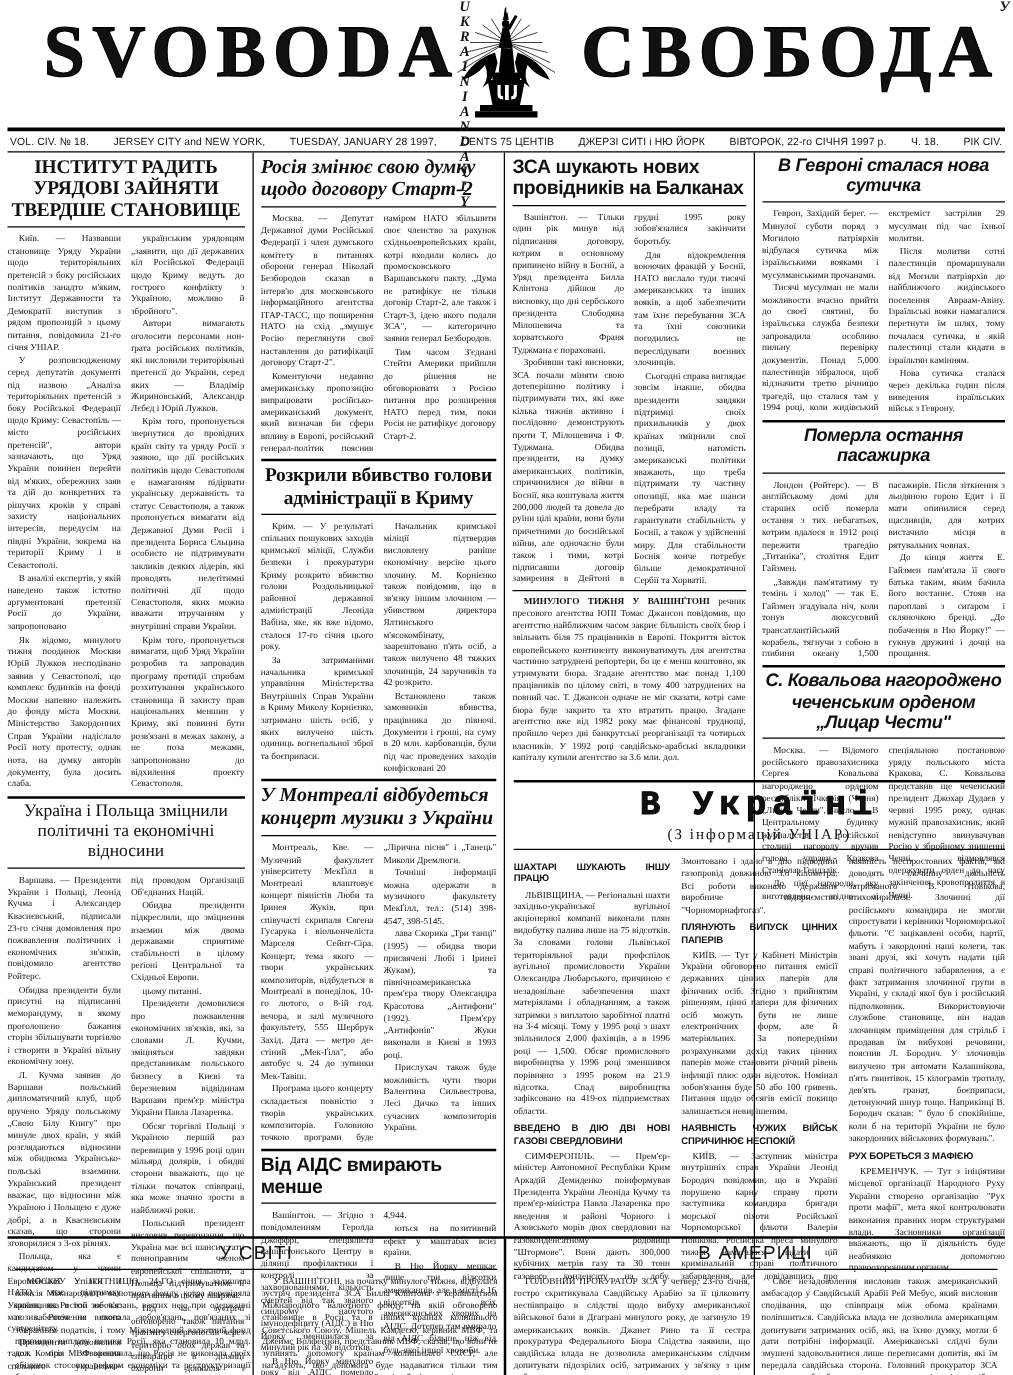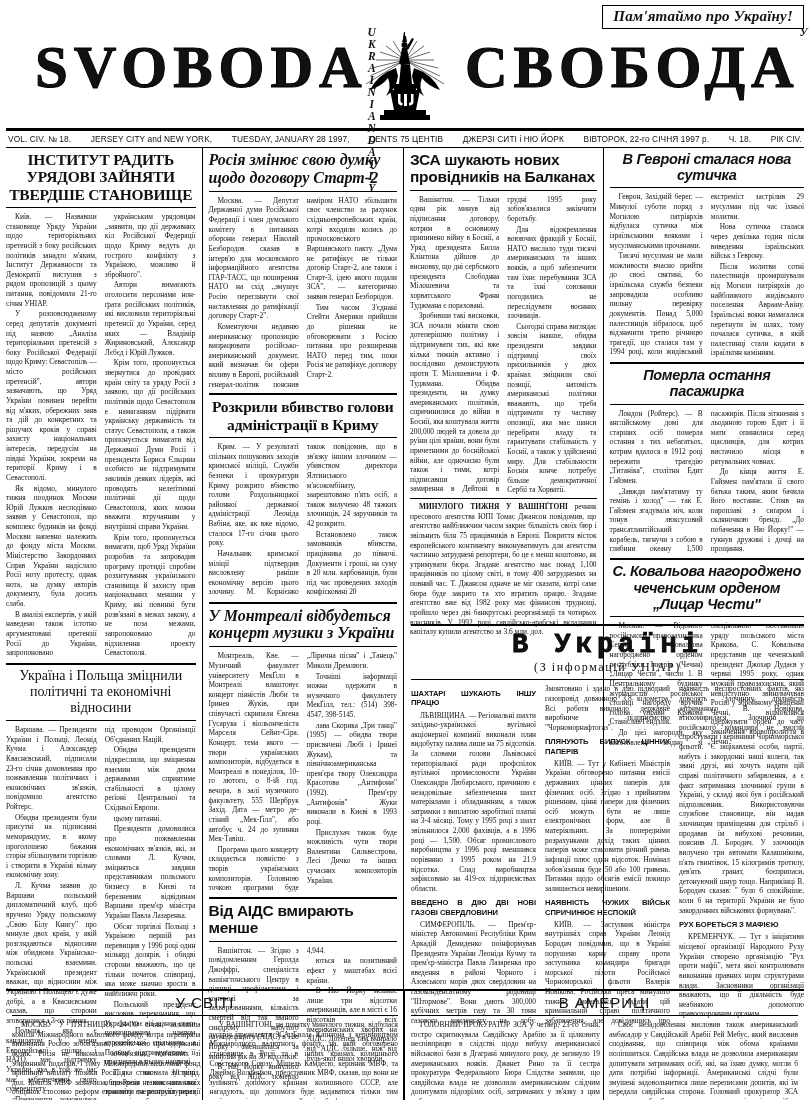--- a/index.html
+++ b/index.html
@@ -137,23 +137,20 @@
     font-weight: normal; font-size: 15px; letter-spacing: 1px; margin: 3px 0 4px 0;
   }
   .bp-cols { column-count: 2; column-gap: 9px; font-size: 7.4px; line-height:1.30; text-align:justify; hyphens:auto;}
   .bp-cols p { margin: 0 0 2px 0; text-indent: 9px; }
 </style>
 </head>
 <body>
 
 <div class="page">
 
-  <div class="topbanner">
-    <div class="banner-box">Пам'ятаймо про Україну!</div>
-  </div>
 
   <div class="masthead">
     <div class="mast-col mast-left">
       <div class="mast-word">SVOBODA</div>
       <div class="sub-line">U K R A I N I A N   D A I L Y</div>
     </div>
     <div class="mast-center">
       <svg class="emblem" viewBox="0 0 118 96">
         <g stroke="#000" stroke-width="0.6" fill="none">
 
@@ -220,22 +217,22 @@
 
   <div class="content">
 
     <div class="col c1">
       <div class="story">
         <h1 class="hl">ІНСТИТУТ РАДИТЬ УРЯДОВІ ЗАЙНЯТИ ТВЕРДШЕ СТАНОВИЩЕ</h1>
         <div class="hr-under"></div>
         <div class="story-cols">
           <p>Київ. — Назвавши становище Уряду України щодо територіяльних претенсій з боку російських політиків занадто м'яким, Інститут Державности та Демократії виступив з рядом пропозицій з цьому питання, повідомила 21-го січня УНІАР.</p>
           <p>У розповсюдженому серед депутатів документі під назвою „Аналіза територіяльних претенсій з боку Російської Федерації щодо Криму: Севастопіль — місто російських претенсій", автори зазначають, що Уряд України повинен перейти від м'яких, обережних заяв та дій до конкретних та рішучих кроків у справі захисту національних інтересів, передусім на півдні України, зокрема на території Криму і в Севастополі.</p>
+          <p>В аналізі експертів, у якій наведено також істотно аргументовані претензії Росії до України, запропоновано</p>
           <p>Як відомо, минулого тижня поодинок Москви Юрій Лужков несподівано заявив у Севастополі, що комплекс будинків на фонді Москви напевно належить до фонду міста Москви. Міністерство Закордонних Справ України надіслало Росії ноту протесту, однак нота, на думку авторів документу, була досить слаба.</p>
-          <p>В аналізі експертів, у якій наведено також істотно аргументовані претензії Росії до України, запропоновано</p>
           <p>українським урядовцям „заявити, що дії державних кіл Російської Федерації щодо Криму ведуть до гострого конфлікту з Україною, можливо й збройного".</p>
           <p>Автори вимагають оголосити персонами нон-ґрата російських політиків, які висловили територіяльні претенсії до України, серед яких — Владімір Жириновський, Алєксандр Лєбєд і Юрій Лужков.</p>
           <p>Крім того, пропонується звернутися до провідних країн світу та уряду Росії з заявою, що дії російських політиків щодо Севастополя е намаганням підірвати українську державність та статус Севастополя, а також пропонується вимагати від Державної Думи Росії і президента Бориса Єльцина особисто не підтримувати закликів деяких лідерів, які проводять нелеґітимні політичні дії щодо Севастополя, яких можна вважати втручанням у внутрішні справи України.</p>
           <p>Крім того, пропонується вимагати, щоб Уряд України розробив та запровадив програму протидії спробам розхитування українського становища й захисту прав національних меншин у Криму, які повинні бути розв'язані в межах закону, а не поза межами, запропоновано до відхилення проекту Севастополя.</p>
         </div>
       </div>
 
       <div class="hr-top"></div>
       <div class="story">
         <h1 class="hl-serif-plain">Україна і Польща зміцнили політичні та економічні відносини</h1>
@@ -266,20 +263,21 @@
           <p>Тим часом З'єднані Стейти Америки прийшли до рішення не обговорювати з Росією питання про розширення НАТО перед тим, поки Росія не ратифікує договору Старт-2.</p>
         </div>
       </div>
 
       <div class="hr-top"></div>
       <div class="story">
         <h1 class="hl">Розкрили вбивство голови адміністрації в Криму</h1>
         <div class="hr-under"></div>
         <div class="story-cols">
           <p>Крим. — У результаті спільних пошукових заходів кримської міліції, Служби безпеки і прокуратури Криму розкрито вбивство голови Роздольницької районної державної адміністрації Леоніда Вабіна, яке, як вже відомо, сталося 17-го січня цього року.</p>
+          <p>За затриманими начальника кримської управління Міністерства Внутрішніх Справ України в Криму Миколу Корнієнко, затримано шість осіб, у яких вилучено шість одиниць вогнепальної зброї та боєприпаси.</p>
           <p>Начальник кримської міліції підтвердив висловлену раніше економічну версію цього злочину. М. Корнієнко також повідомив, що в зв'язку іншим злочином — убивством директора Ялтинського м'ясокомбінату, заарештовано п'ять осіб, а також вилучено 48 тяжких злочинців, 24 заручників та 42 розкрито.</p>
           <p>Встановлено також замовників вбивства, працівника до півночі. Документи і гроші, на суму в 20 млн. карбованців, були під час проведених заходів конфісковані 20</p>
         </div>
       </div>
 
       <div class="hr-top"></div>
       <div class="story">
         <h1 class="hl-ital">У Монтреалі відбудеться концерт музики з України</h1>
         <div class="hr-under"></div>
         <div class="story-cols">
@@ -329,22 +327,22 @@
       </div>
     </div>
 
     <div class="col c4">
       <div class="story">
         <h1 class="hl-sans-ital">В Гевроні сталася нова сутичка</h1>
         <div class="hr-under"></div>
         <div class="story-cols">
           <p>Геврон, Західній берег. — Минулої суботи поряд з Могилою патріярхів відбулася сутичка між ізраїльськими вояками і мусулманськими прочанами.</p>
           <p>Тисячі мусулман не мали можливости вчасно прийти до своєї святині, бо ізраїльська служба безпеки запровадила особливо пильну перевірку документів. Понад 5,000 палестинців зібралося, щоб відзначити третю річницю трагедії, що сталася там у 1994 році, коли жидівський екстреміст застрілив 29 мусулман під час їхньої молитви.</p>
+          <p>Після молитви сотні палестинців промаршували від Могили патріярхів до найближчого жидівського поселення Авраам-Авіну. Ізраїльські вояки намагалися перетнути їм шлях, тому почалася сутичка, в якій палестинці стали кидати в ізраїльтян камінням.</p>
           <p>Нова сутичка сталася через декілька годин після виведення ізраїльських військ з Геврону.</p>
-          <p>Після молитви сотні палестинців промаршували від Могили патріярхів до найближчого жидівського поселення Авраам-Авіну. Ізраїльські вояки намагалися перетнути їм шлях, тому почалася сутичка, в якій палестинці стали кидати в ізраїльтян камінням.</p>
         </div>
       </div>
 
       <div class="hr-top"></div>
       <div class="story">
         <h1 class="hl-sans-ital">Померла остання пасажирка</h1>
         <div class="hr-under"></div>
         <div class="story-cols">
           <p>Лондон (Ройтерс). — В англійському домі для старших осіб померла остання з тих небагатьох, котрим вдалося в 1912 році пережити трагедію „Титаніка", столітня Едит Гайзмен.</p>
           <p>„Завжди пам'ятатиму ту темінь і холод" — так Е. Гайзмен згадувала ніч, коли тонув люксусовий трансатлантійський корабель, тягнучи з собою в глибини океану 1,500 пасажирів. Після зіткнення з льодяною горою Едит і її мати опинилися серед щасливців, для котрих вистачило місця в рятувальних човнах.</p>

